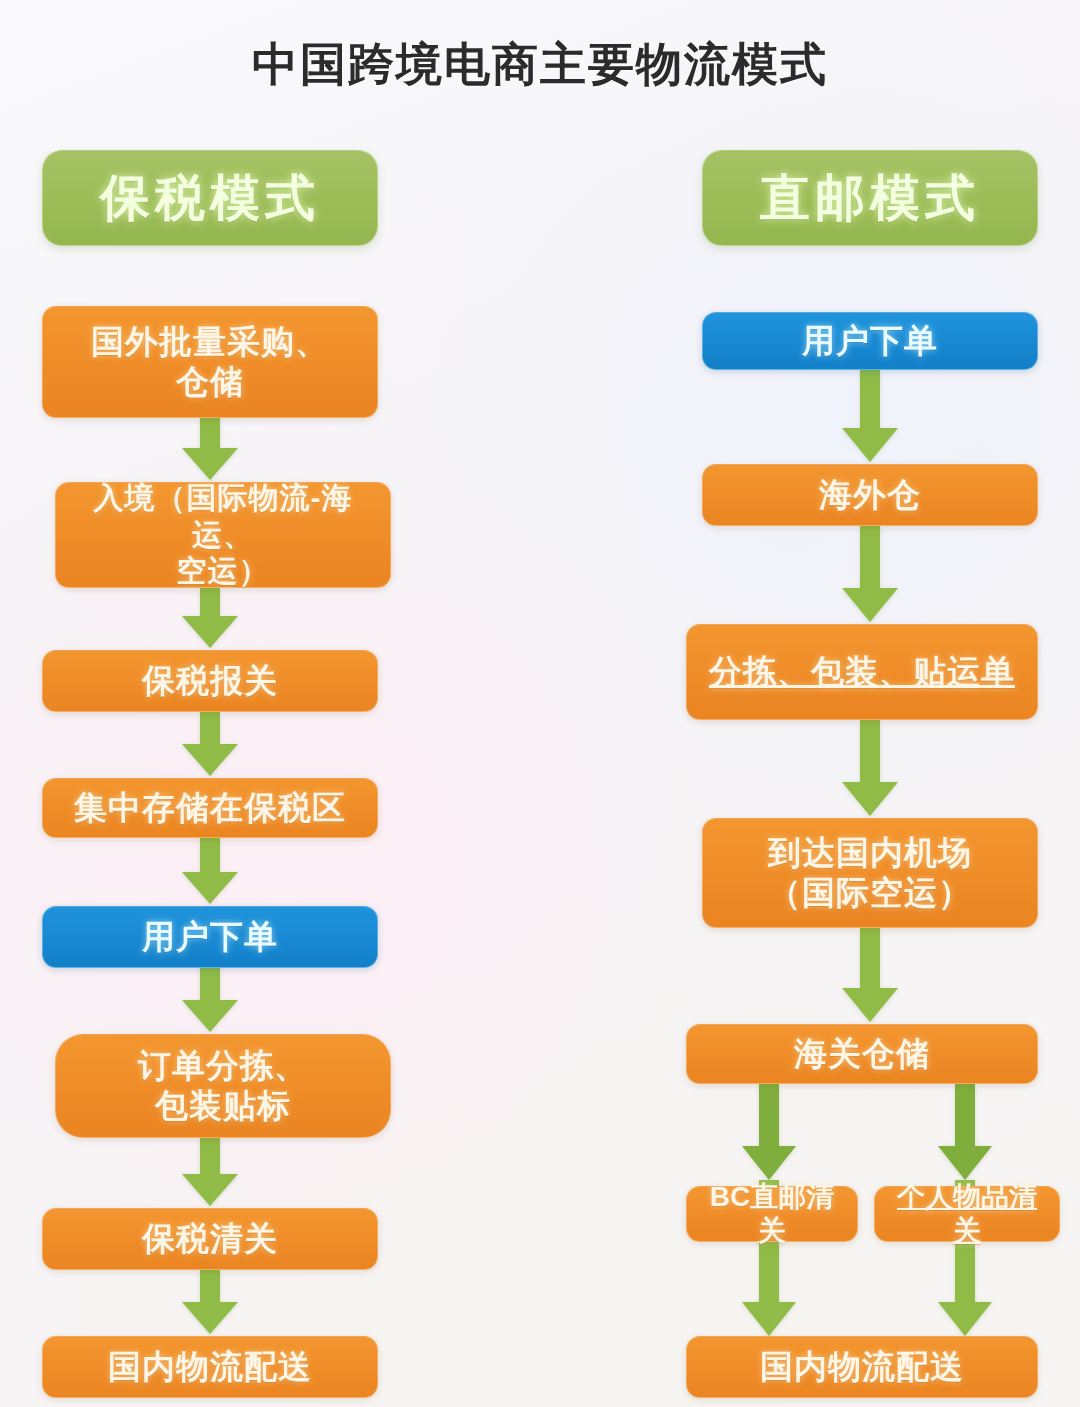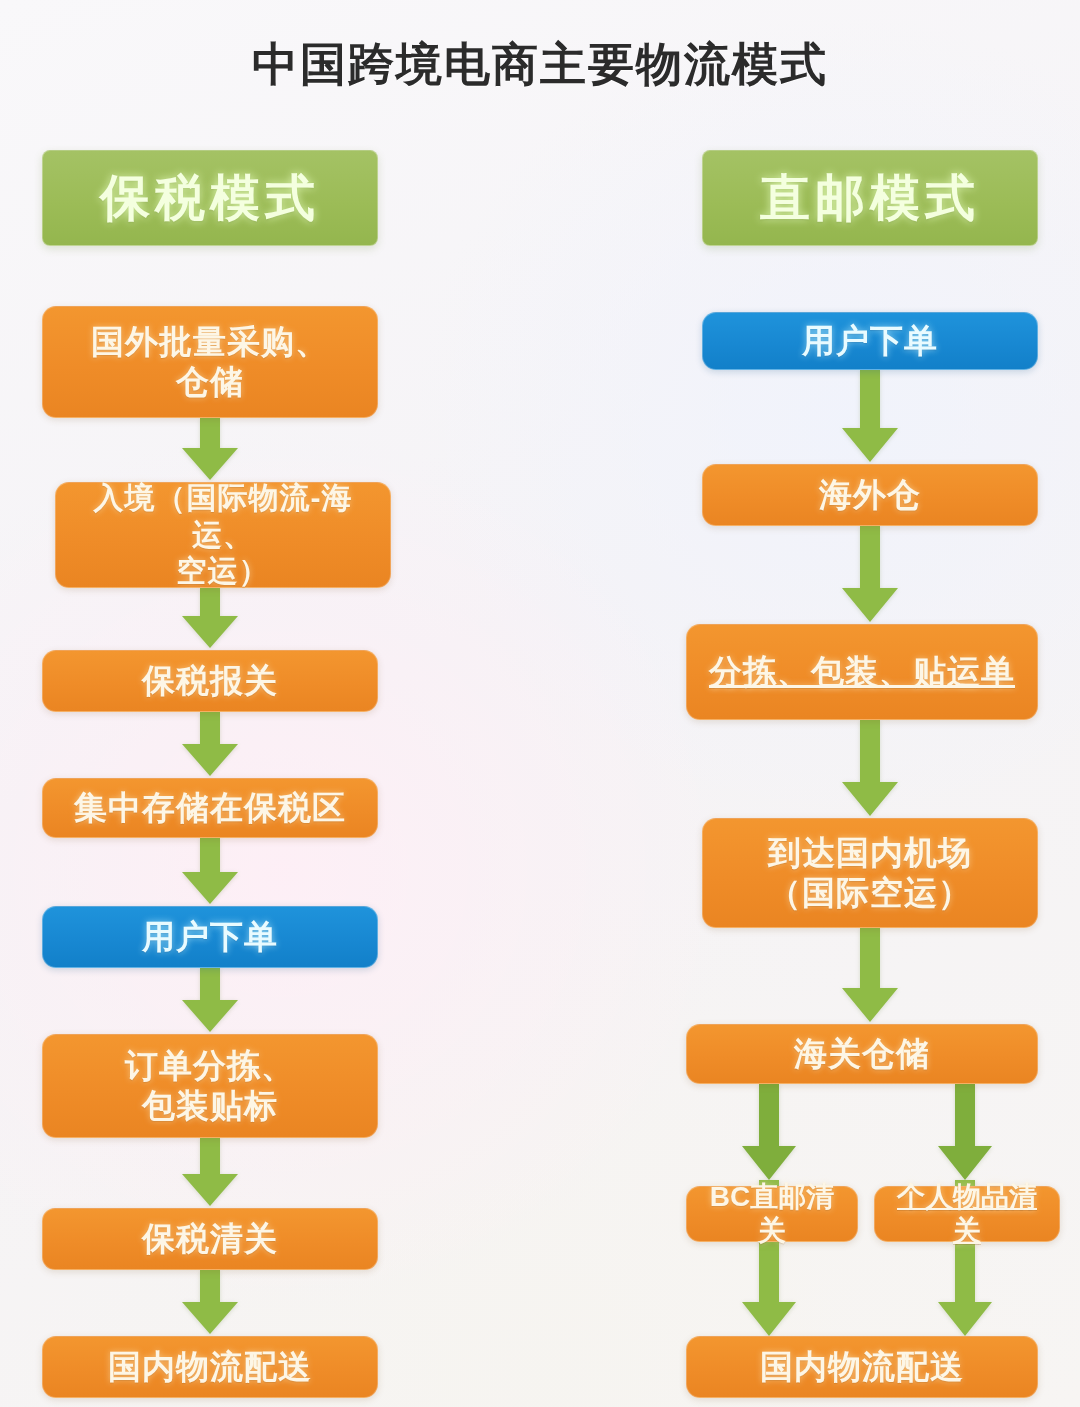--- a/index.html
+++ b/index.html
@@ -77,21 +77,21 @@
     text-shadow: 0 0 7px rgba(190,240,255,0.75), 0 1px 1px rgba(0,60,110,0.25);
     box-shadow: 0 2px 7px rgba(20,80,130,0.20);
     border: 1px solid rgba(255,255,255,0.3);
   }
 
   .node.header {
     background: linear-gradient(180deg, #a4c264 0%, #9cbc57 55%, #94b64e 100%);
     color: #f4ffdf;
     font-size: 50px;
     letter-spacing: 5px;
-    border-radius: 8px;
+    border-radius: 20px;
     text-shadow: 0 0 9px rgba(232,255,190,0.85), 0 1px 2px rgba(70,100,20,0.25);
     box-shadow: 0 3px 9px rgba(110,140,60,0.20);
     border: 1px solid rgba(255,255,255,0.3);
   }
 
   .node .lines { padding: 0 12px; }
 
   
   .arrow {
     position: absolute;
@@ -156,31 +156,31 @@
   <div class="node blue" style="left:42px; top:906px; width:336px; height:62px; font-size:33px;">
     <span class="lines">用户下单</span>
   </div>
 
   <div class="arrow" style="left:176px; top:968px; width:68px; height:66px;">
     <svg width="68" height="66" viewBox="0 0 68 66">
       <polygon points="24,0 44,0 44,32 62,32 34,64 6,32 24,32" fill="#8fbb46"></polygon>
     </svg>
   </div>
 
-  <div class="node orange" style="left:42px; top:1034px; width:336px; height:104px; font-size:33px;">
+  <div class="node orange" style="left:55px; top:1034px; width:336px; height:104px; font-size:33px;border-radius:28px;">
     <span class="lines">订单分拣、<br>包装贴标</span>
   </div>
 
   <div class="arrow" style="left:176px; top:1138px; width:68px; height:70px;">
     <svg width="68" height="70" viewBox="0 0 68 70">
       <polygon points="24,0 44,0 44,36 62,36 34,68 6,36 24,36" fill="#8fbb46"></polygon>
     </svg>
   </div>
 
-  <div class="node orange" style="left:42px; top:1208px; width:336px; height:62px; font-size:33px;border-radius:13px;">
+  <div class="node orange" style="left:42px; top:1208px; width:336px; height:62px; font-size:33px;">
     <span class="lines">保税清关</span>
   </div>
 
   <div class="arrow" style="left:176px; top:1270px; width:68px; height:66px;">
     <svg width="68" height="66" viewBox="0 0 68 66">
       <polygon points="24,0 44,0 44,32 62,32 34,64 6,32 24,32" fill="#8fbb46"></polygon>
     </svg>
   </div>
 
   <div class="node orange" style="left:42px; top:1336px; width:336px; height:62px; font-size:33px;">

